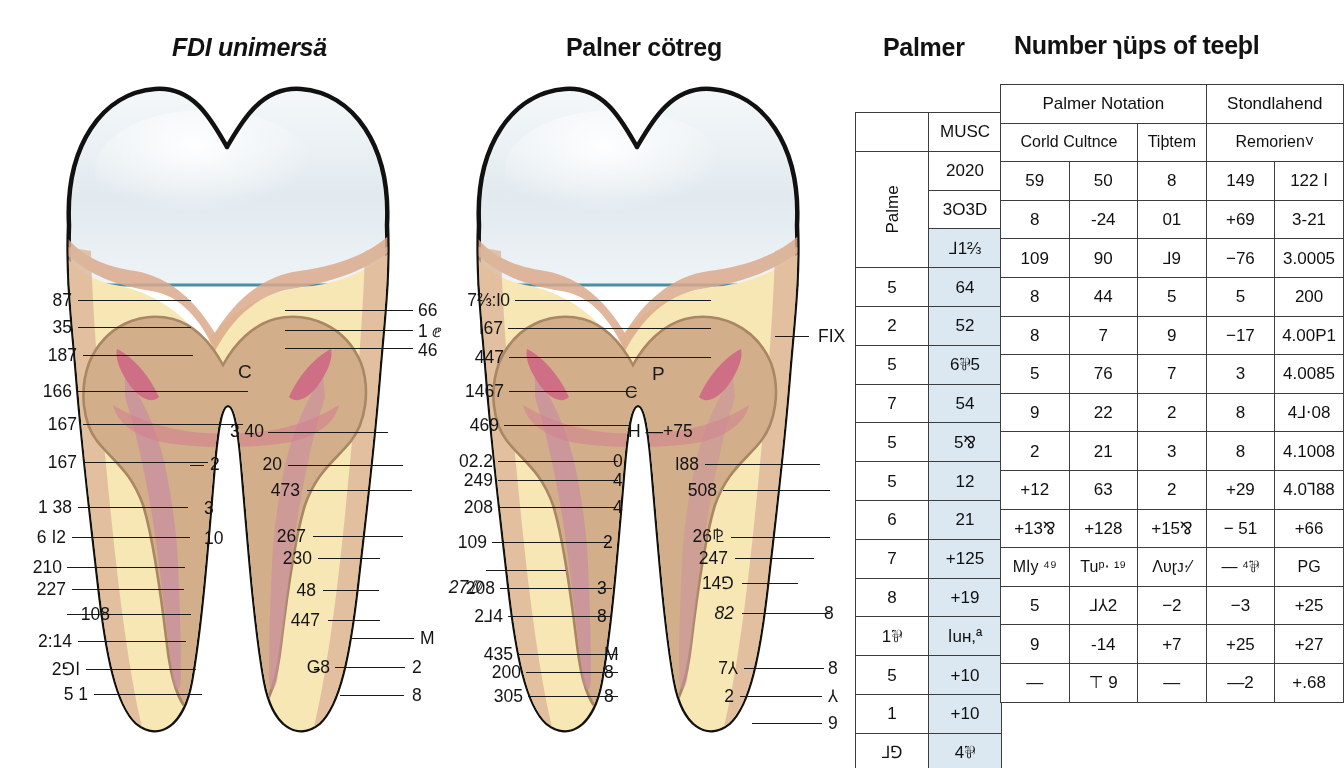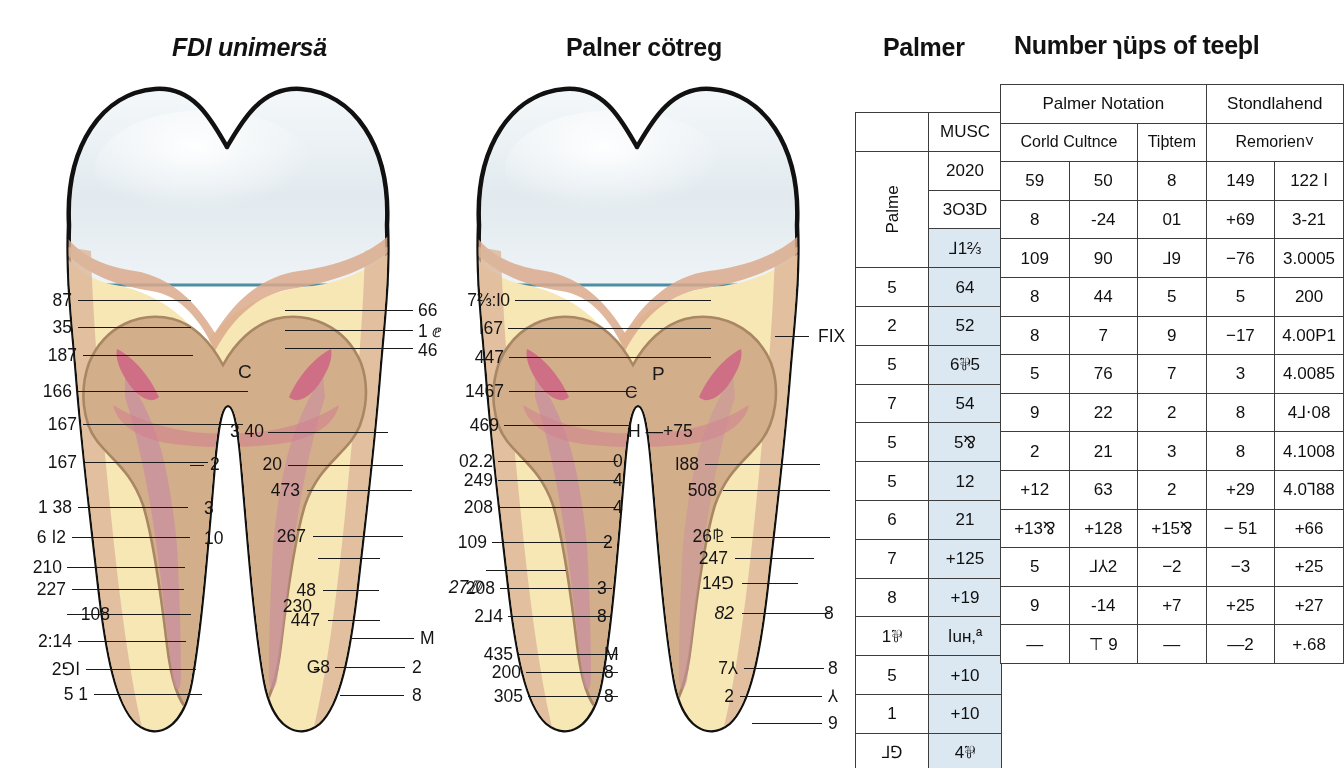--- a/index.html
+++ b/index.html
@@ -266,21 +266,21 @@
   <div class="leader" style="left:288px; top:465px; width:115px;"></div>
   <div class="lbl r" style="left:240px; top:456px; width:42px;">20</div>
 
   <div class="leader" style="left:307px; top:490px; width:105px;"></div>
   <div class="lbl r" style="left:252px; top:482px; width:48px;">473</div>
 
   <div class="leader" style="left:313px; top:536px; width:90px;"></div>
   <div class="lbl r" style="left:258px; top:528px; width:48px;">267</div>
 
   <div class="leader" style="left:318px; top:558px; width:62px;"></div>
-  <div class="lbl r" style="left:262px; top:550px; width:50px;margin-top:48px;">230</div>
+  <div class="lbl r" style="left:262px; top:550px; width:50px;">230</div>
 
   <div class="leader" style="left:323px; top:590px; width:56px;"></div>
   <div class="lbl r" style="left:280px; top:582px; width:36px;">48</div>
 
   <div class="leader" style="left:328px; top:620px; width:52px;"></div>
   <div class="lbl r" style="left:272px; top:612px; width:48px;">447</div>
 
   <div class="leader" style="left:352px; top:638px; width:62px;"></div>
   <div class="lbl" style="left:420px; top:630px;">M</div>
 
@@ -604,20 +604,27 @@
           <td>4.0⅂88</td>
         </tr>
       <tr>
           <td>+13⅋</td>
           <td>+128</td>
           <td>+15⅋</td>
           <td>− 51</td>
           <td>+66</td>
         </tr>
       <tr>
+          <td class="sub">Mⅼy ⁴⁹</td>
+          <td class="sub">Tuᵖ⋅ ¹⁹</td>
+          <td class="sub">Ʌᴜɽᴊ⋅⁄</td>
+          <td class="sub">— ⁴⅌</td>
+          <td class="sub">PG</td>
+        </tr>
+      <tr>
           <td>5</td>
           <td>⅃⅄2</td>
           <td>−2</td>
           <td>−3</td>
           <td>+25</td>
         </tr>
       <tr>
           <td>9</td>
           <td>-14</td>
           <td>+7</td>

